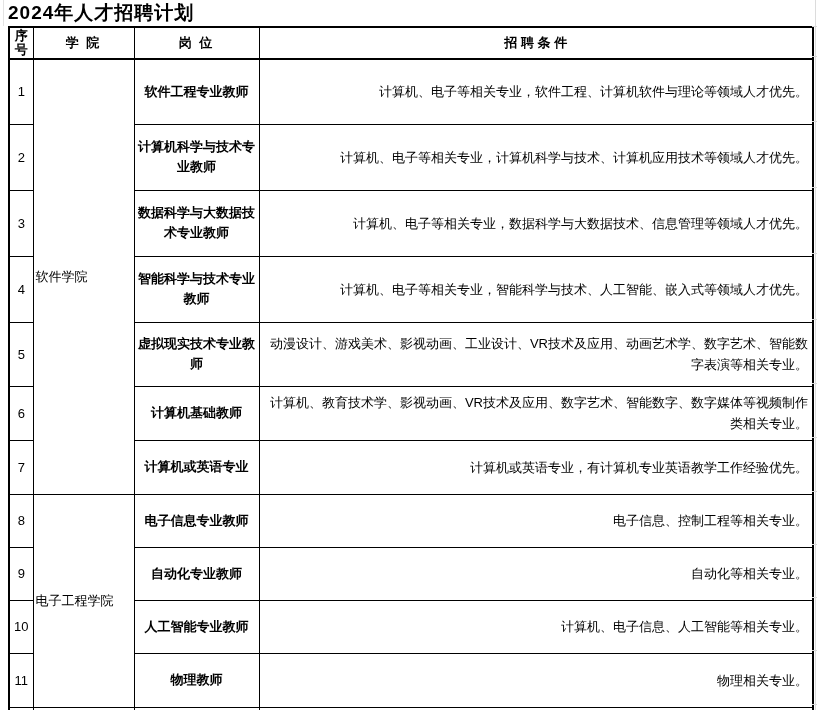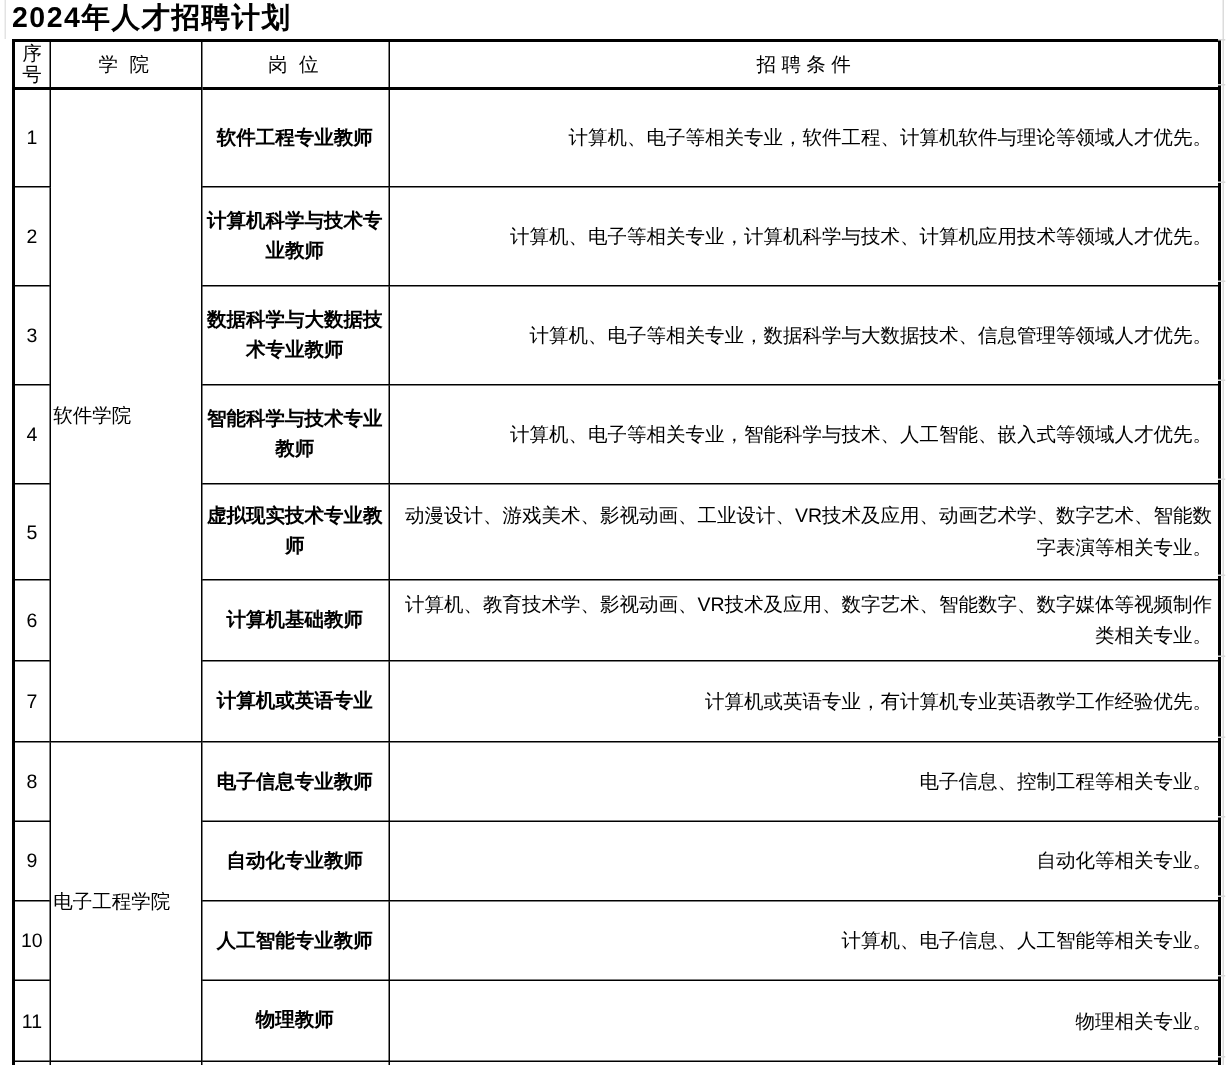--- a/index.html
+++ b/index.html
@@ -36,21 +36,21 @@
     table-layout: fixed;
     border: 2px solid #000;
   }
   table.recruit td {
     border: 1px solid #000;
     vertical-align: middle;
     overflow: hidden;
   }
   thead td {
     border-bottom: 2px solid #000 !important;
-    font-weight: normal;
+    font-weight: bold;
     text-align: center;
     font-size: 13px;
     line-height: 14px;
     padding: 1px 0;
   }
   thead td.hdr-wide {
     letter-spacing: 2px;
   }
   td.no {
     text-align: center;

